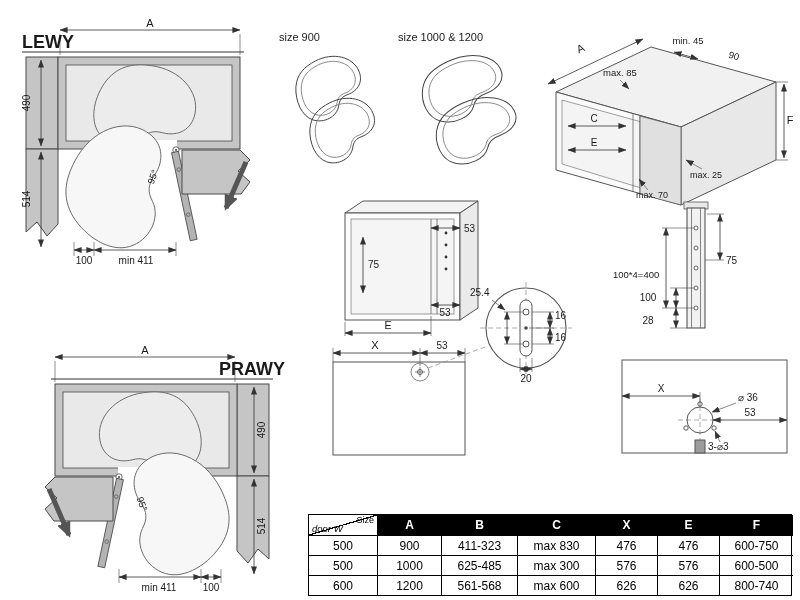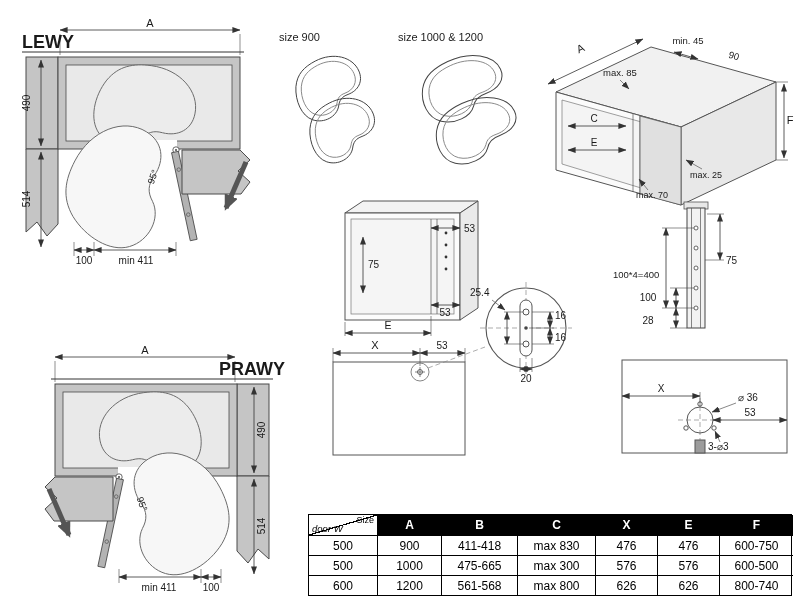--- a/index.html
+++ b/index.html
@@ -286,38 +286,38 @@
       <div class="td th">A</div>
       <div class="td th">B</div>
       <div class="td th">C</div>
       <div class="td th">X</div>
       <div class="td th">E</div>
       <div class="td th">F</div>
     </div>
     <div class="tr">
       <div class="td">500</div>
       <div class="td">900</div>
-      <div class="td">411-418</div>
+      <div class="td">411-323</div>
       <div class="td">max 830</div>
       <div class="td">476</div>
       <div class="td">476</div>
       <div class="td">600-750</div>
     </div>
     <div class="tr">
       <div class="td">500</div>
       <div class="td">1000</div>
-      <div class="td">475-665</div>
+      <div class="td">625-485</div>
       <div class="td">max 300</div>
       <div class="td">576</div>
       <div class="td">576</div>
       <div class="td">600-500</div>
     </div>
     <div class="tr">
       <div class="td">600</div>
       <div class="td">1200</div>
       <div class="td">561-568</div>
-      <div class="td">max 800</div>
+      <div class="td">max 600</div>
       <div class="td">626</div>
       <div class="td">626</div>
       <div class="td">800-740</div>
     </div>
   </div>
 </div>
 
 </body></html>

